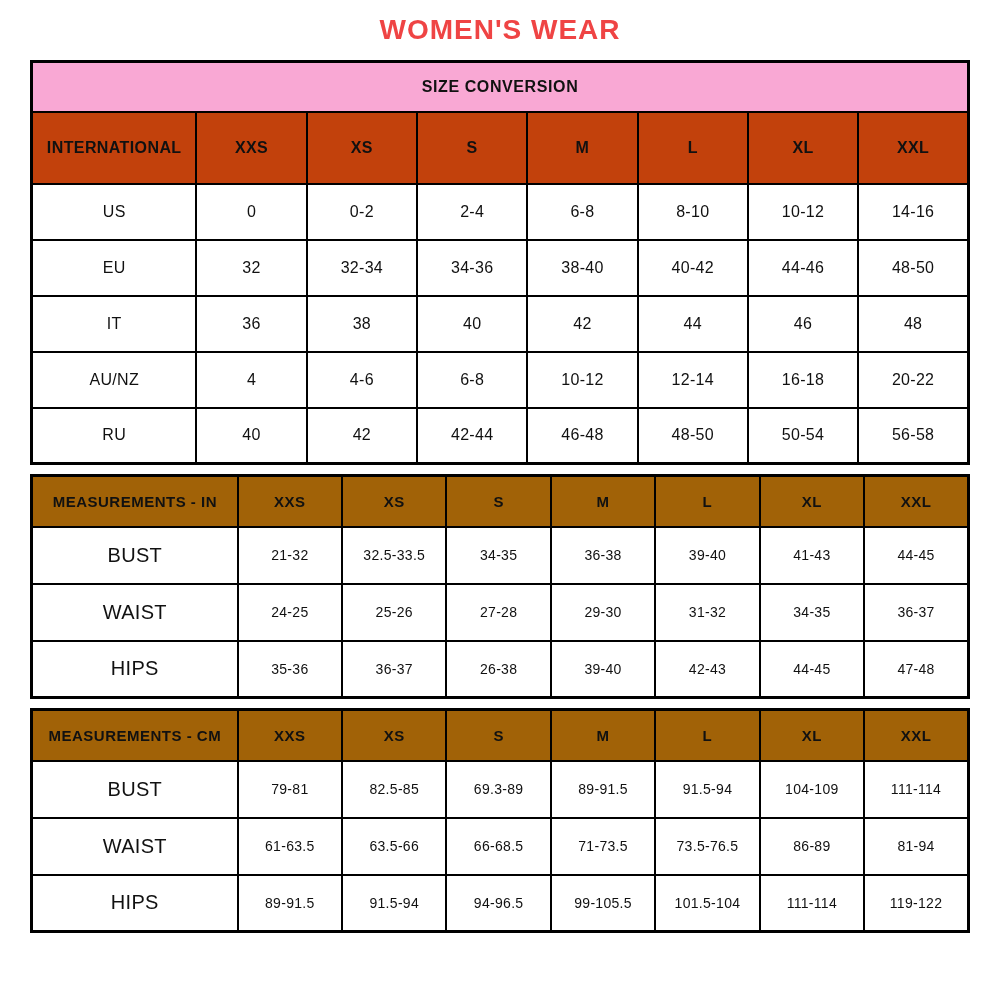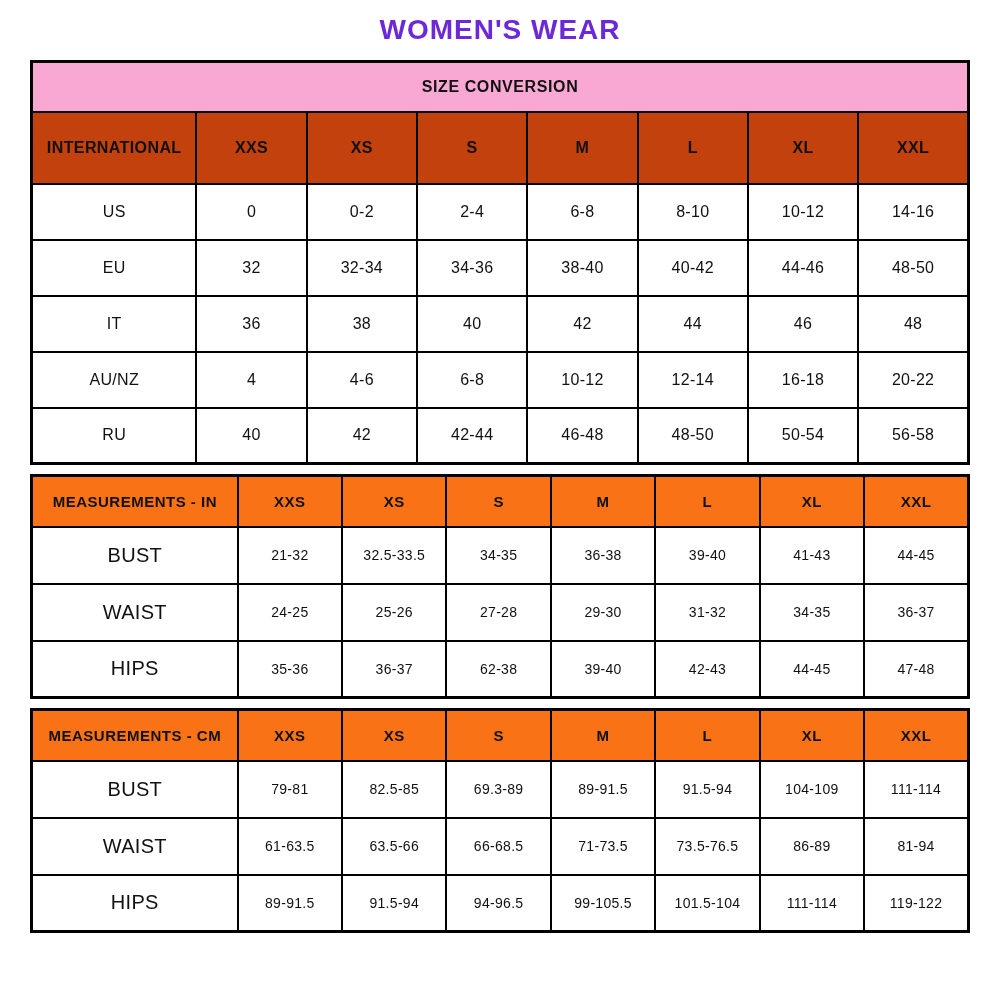--- a/index.html
+++ b/index.html
@@ -12,21 +12,21 @@
   .sheet {
     width: 1000px;
     height: 1000px;
     padding: 12px 30px 10px 30px;
   }
   .page-title {
     text-align: center;
     font-size: 28px;
     font-weight: 700;
     letter-spacing: 1px;
-    color: #6d28d9;
+    color: #ef4444;
     margin: 2px 0 14px 0;
   }
   table {
     width: 100%;
     border-collapse: collapse;
     table-layout: fixed;
     margin-bottom: 9px;
   }
   table, th, td { border: 2px solid #000000; }
   table { border-width: 3px; }
@@ -52,21 +52,21 @@
     background: #c2410c;
   }
   .t1 tbody td {
     height: 56px;
     font-size: 16px;
     letter-spacing: 0.3px;
   }
   .t1 col.label-col { width: 17.6%; }
   
   .t2 thead th {
-    background: #f97316;
+    background: #a16207;
     height: 51px;
     font-size: 15px;
     font-weight: 700;
     letter-spacing: 0.5px;
   }
   .t2 tbody td {
     height: 57px;
     font-size: 14px;
     letter-spacing: 0.3px;
   }
@@ -201,21 +201,21 @@
         <td>27-28</td>
         <td>29-30</td>
         <td>31-32</td>
         <td>34-35</td>
         <td>36-37</td>
       </tr>
       <tr>
         <td class="rowlabel">HIPS</td>
         <td>35-36</td>
         <td>36-37</td>
-        <td>62-38</td>
+        <td>26-38</td>
         <td>39-40</td>
         <td>42-43</td>
         <td>44-45</td>
         <td>47-48</td>
       </tr>
     </tbody>
   </table>
 
   <table class="t2">
     <colgroup>

